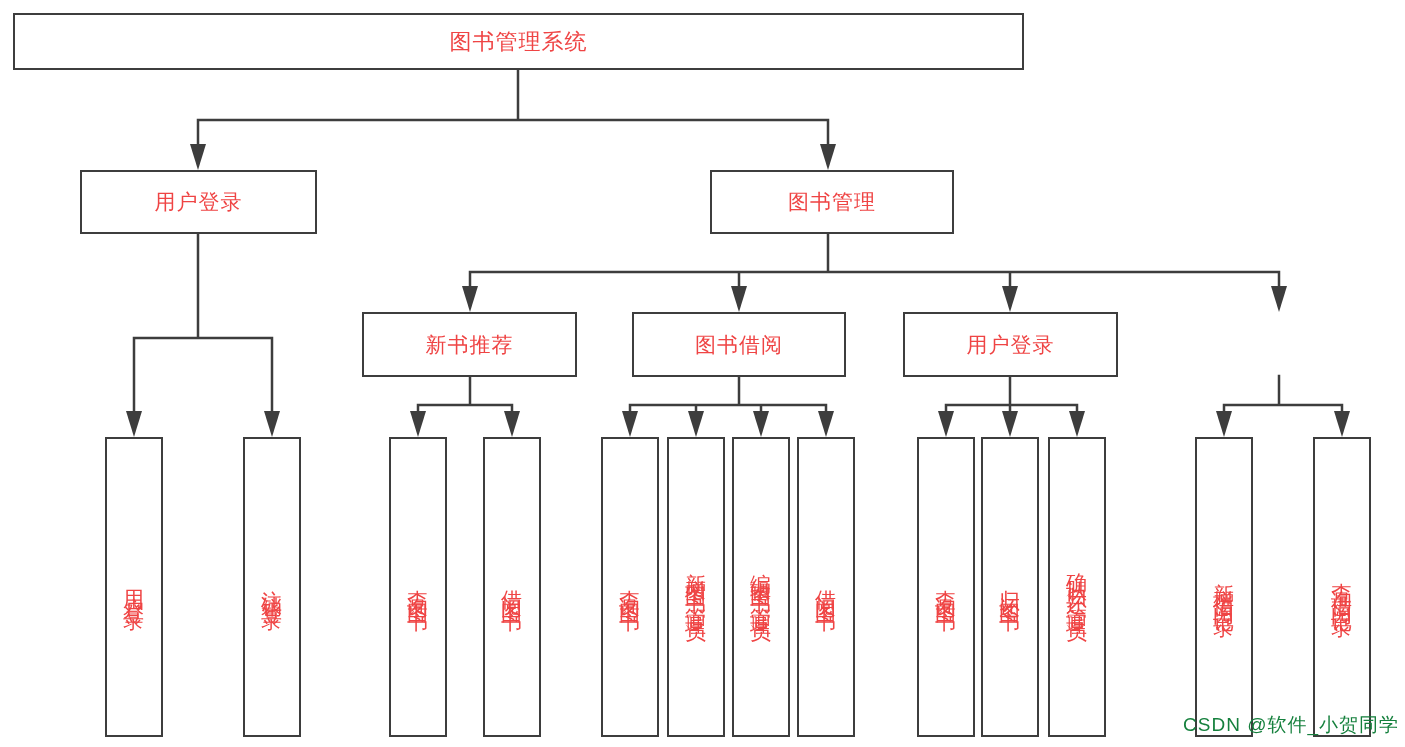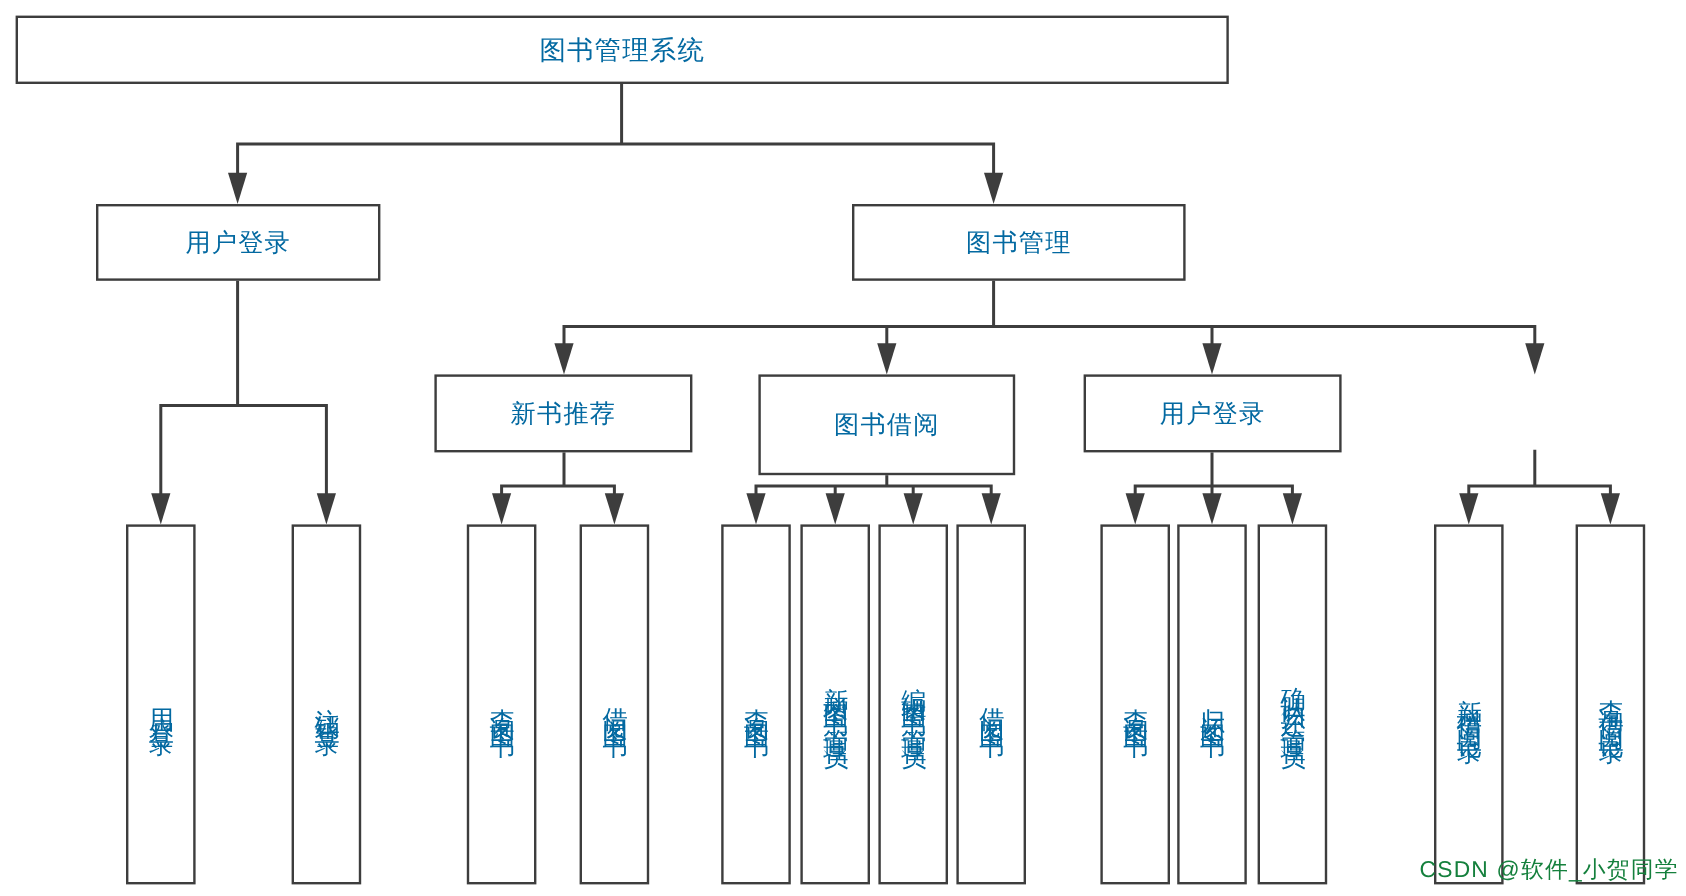--- a/index.html
+++ b/index.html
@@ -14,43 +14,43 @@
   svg.edges {
     position: absolute;
     left: 0; top: 0;
     width: 1405px; height: 747px;
   }
   .node {
     position: absolute;
     box-sizing: border-box;
     border: 2.5px solid #3d3d3d;
     background: #ffffff;
-    color: #0369a1;
+    color: #ef4444;
     display: flex;
     align-items: center;
     justify-content: center;
   }
   .h-node {
     font-size: 21px;
     letter-spacing: 1px;
     white-space: nowrap;
   }
   .root-node { font-size: 22px; }
   .v-node {
     writing-mode: vertical-rl;
     font-size: 21px;
     letter-spacing: 7px;
     line-height: 1.1;
   }
   
   .n-root        { left: 13px;   top: 13px;  width: 1011px; height: 57px; }
   .n-user-login  { left: 80px;   top: 170px; width: 237px;  height: 64px; }
-  .n-book-mgmt   { left: 710px;  top: 170px; width: 278px;  height: 64px; }
+  .n-book-mgmt   { left: 710px;  top: 170px; width: 244px;  height: 64px; }
   .n-new-rec     { left: 362px;  top: 312px; width: 215px;  height: 65px; }
-  .n-borrowing   { left: 632px;  top: 312px; width: 214px;  height: 84px; }
+  .n-borrowing   { left: 632px;  top: 312px; width: 214px;  height: 65px; }
   .n-current     { left: 903px;  top: 312px; width: 215px;  height: 65px; }
   .n-records     { left: 1172px; top: 312px; width: 214px;  height: 65px; }
   .leaf          { top: 437px; height: 300px; width: 58px; }
   .n-leaf-login      { left: 105px; }
   .n-leaf-logout     { left: 243px; }
   .n-rec-query       { left: 389px; }
   .n-rec-borrow      { left: 483px; }
   .n-bor-query       { left: 601px; }
   .n-bor-add         { left: 667px; }
   .n-bor-edit        { left: 732px; }

